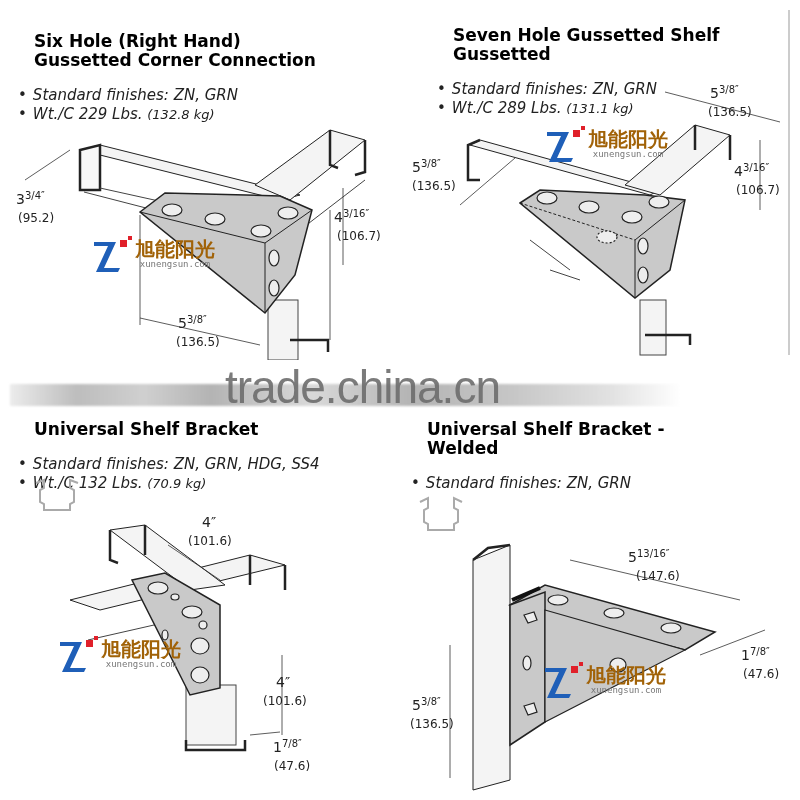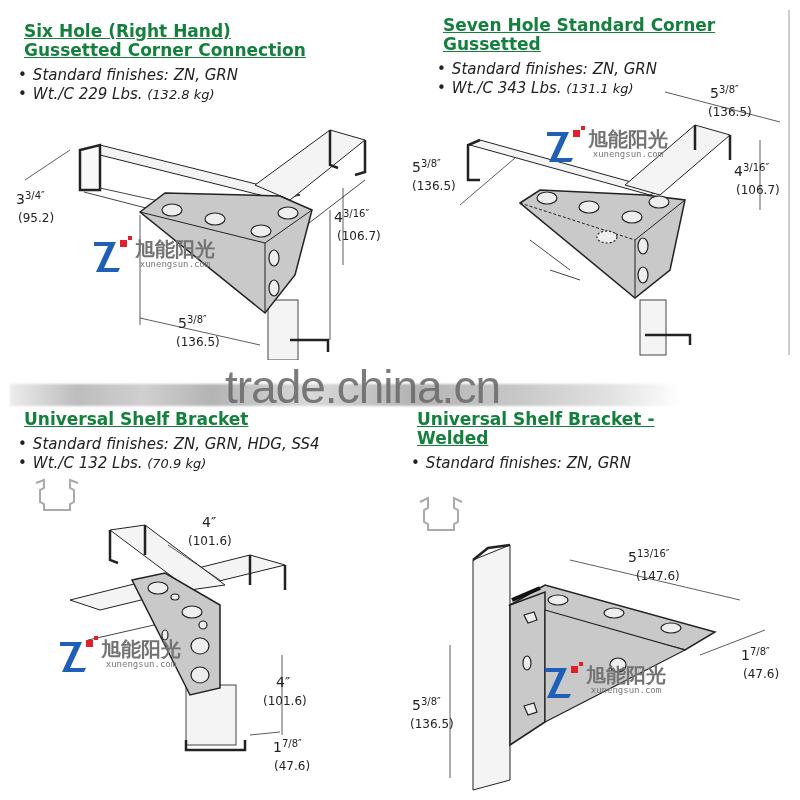--- a/index.html
+++ b/index.html
@@ -4,21 +4,21 @@
   <style>
     html, body { margin: 0; padding: 0; }
     body {
       width: 800px; height: 800px; overflow: hidden;
       background: #ffffff; position: relative;
       font-family: "Liberation Sans", sans-serif; color: #111;
     }
     .panel { position: absolute; }
     .title {
       font-family: "DejaVu Sans", sans-serif; font-weight: bold;
-      font-size: 17px; line-height: 19px; color: #15803d; margin: 6px; text-decoration: underline;
+      font-size: 17px; line-height: 19px; color: #000000; margin: 16px;
     }
     .bullets { margin: 2px 0 0 0; padding: 0; list-style: none; font-style: italic; }
     .bullets li {
       font-family: "DejaVu Sans", sans-serif; font-size: 15px;
       line-height: 19px; color: #222; white-space: nowrap;
     }
     .bullets li::before { content: "\2022"; margin-right: 6px; }
     .bullets li .metric { font-size: 13px; }
     svg { position: absolute; left: 0; top: 0; }
     .dim { font-family: "DejaVu Sans", sans-serif; font-size: 14px; fill: #222; }
@@ -29,21 +29,21 @@
       opacity: 0.55; filter: blur(1px);
     }
     .wm-text {
       position: absolute; left: 225px; top: 360px;
       font-family: "Liberation Sans", sans-serif; font-size: 46px;
       color: #6d6d6d; letter-spacing: -1px; opacity: 0.9;
     }
     .logo { position: absolute; display: flex; align-items: center; }
     .logo .cn {
       font-family: "DejaVu Sans", sans-serif; font-weight: bold;
-      font-size: 20px; color: #737373; line-height: 20px;
+      font-size: 20px; color: #a16207; line-height: 20px;
     }
     .logo .url {
       font-family: "DejaVu Sans Mono", monospace; font-size: 9px; color: #777;
       line-height: 10px;
       text-align: center;
     }
   </style>
 </head>
 <body>
 
@@ -95,26 +95,26 @@
   <text class="dim" x="16" y="204"><tspan>3</tspan><tspan dy="-5" font-size="10">3/4″</tspan></text>
   <text class="dimsm" x="18" y="222">(95.2)</text>
   <text class="dim" x="334" y="222"><tspan>4</tspan><tspan dy="-5" font-size="10">3/16″</tspan></text>
   <text class="dimsm" x="337" y="240">(106.7)</text>
   <text class="dim" x="178" y="328"><tspan>5</tspan><tspan dy="-5" font-size="10">3/8″</tspan></text>
   <text class="dimsm" x="176" y="346">(136.5)</text>
 </svg>
 
 <div class="panel" style="left:437px; top:10px;">
   <h2 class="title">
-    <span>Seven Hole Standard Corner</span><br>
+    <span>Seven Hole Gussetted Shelf</span><br>
     <span>Gussetted</span>
   </h2>
   <ul class="bullets">
     <li><span>Standard finishes: ZN, GRN</span></li>
-    <li><span>Wt./C 343 Lbs.</span> <span class="metric">(131.1 kg)</span></li>
+    <li><span>Wt./C 289 Lbs.</span> <span class="metric">(131.1 kg)</span></li>
   </ul>
 </div>
 
 <svg width="400" height="360" viewBox="0 0 400 360" style="left:400px;">
   <line x1="389" y1="10" x2="389" y2="355" stroke="#999" stroke-width="1"></line>
   <polygon points="70,145 80,140 260,190 250,195" fill="#f4f4f4" stroke="#222"></polygon>
   <path d="M80,140 L68,145 L68,180 L80,180" fill="none" stroke="#222" stroke-width="2.5"></path>
   <polygon points="225,185 295,125 330,135 260,195" fill="#f4f4f4" stroke="#222"></polygon>
   <path d="M295,125 L295,150 M330,135 L330,160" fill="none" stroke="#222" stroke-width="2.5"></path>
   <line x1="130" y1="240" x2="170" y2="270" stroke="#444"></line>

